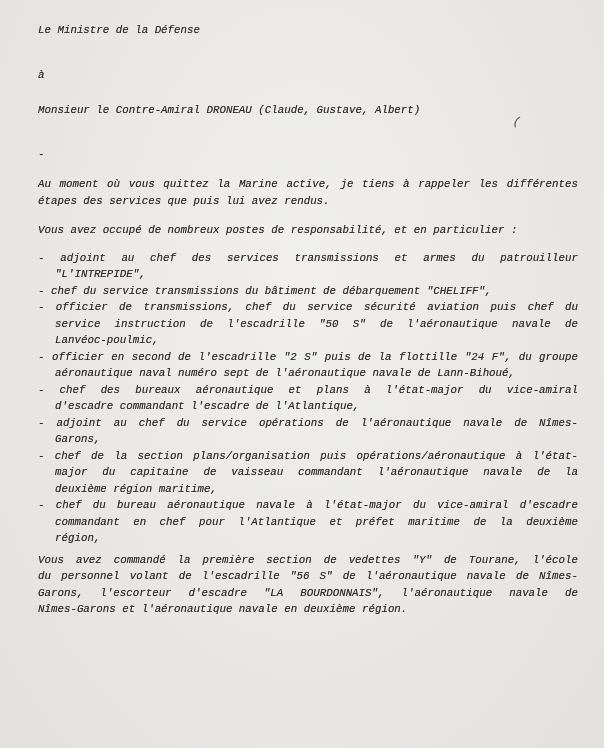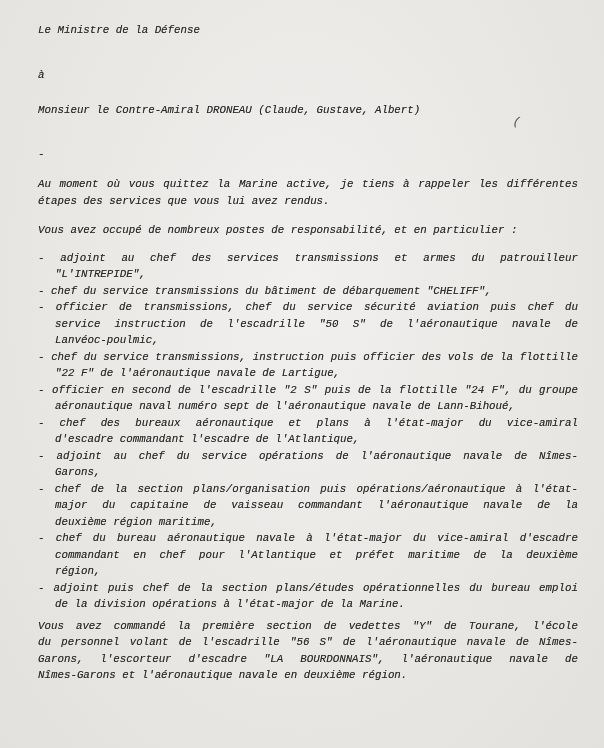--- a/index.html
+++ b/index.html
@@ -46,41 +46,37 @@
   <p class="line salutation">à</p>
 
   <p class="line recipient">Monsieur le Contre-Amiral DRONEAU (Claude, Gustave, Albert)</p>
 
   <span class="pen-mark">(</span>
 
   <p class="line dashline">-</p>
 
   <div class="intro">
     <p class="line jl">Au moment où vous quittez la Marine active, je tiens à rappeler les différentes</p>
-    <p class="line">étapes des services que vous lui avez rendus.</p>
+    <p class="line">étapes des services que puis lui avez rendus.</p>
   </div>
 
   <p class="line list-intro">Vous avez occupé de nombreux postes de responsabilité, et en particulier :</p>
 
   <div class="list" id="service-list">
       <div class="item">
         <p class="line first jl">- adjoint au chef des services transmissions et armes du patrouilleur</p>
         <p class="line">"L'INTREPIDE",</p>
       </div>
       <div class="item">
         <p class="line first">- chef du service transmissions du bâtiment de débarquement "CHELIFF",</p>
       </div>
       <div class="item">
         <p class="line first jl">- officier de transmissions, chef du service sécurité aviation puis chef du</p>
         <p class="line jl">service instruction de l'escadrille "50 S" de l'aéronautique navale de</p>
         <p class="line">Lanvéoc-poulmic,</p>
-      </div>
-      <div class="item">
-        <p class="line first jl">- chef du service transmissions, instruction puis officier des vols de la flottille</p>
-        <p class="line">"22 F" de l'aéronautique navale de Lartigue,</p>
       </div>
       <div class="item">
         <p class="line first jl">- officier en second de l'escadrille "2 S" puis de la flottille "24 F", du groupe</p>
         <p class="line">aéronautique naval numéro sept de l'aéronautique navale de Lann-Bihoué,</p>
       </div>
       <div class="item">
         <p class="line first jl">- chef des bureaux aéronautique et plans à l'état-major du vice-amiral</p>
         <p class="line">d'escadre commandant l'escadre de l'Atlantique,</p>
       </div>
       <div class="item">
@@ -90,24 +86,20 @@
       <div class="item">
         <p class="line first jl">- chef de la section plans/organisation puis opérations/aéronautique à l'état-</p>
         <p class="line jl">major du capitaine de vaisseau commandant l'aéronautique navale de la</p>
         <p class="line">deuxième région maritime,</p>
       </div>
       <div class="item">
         <p class="line first jl">- chef du bureau aéronautique navale à l'état-major du vice-amiral d'escadre</p>
         <p class="line jl">commandant en chef pour l'Atlantique et préfet maritime de la deuxième</p>
         <p class="line">région,</p>
       </div>
-      <div class="item">
-        <p class="line first jl">- adjoint puis chef de la section plans/études opérationnelles du bureau emploi</p>
-        <p class="line">de la division opérations à l'état-major de la Marine.</p>
-      </div>
     </div>
 
   <div class="closing">
     <p class="line jl">Vous avez commandé la première section de vedettes "Y" de Tourane, l'école</p>
     <p class="line jl">du personnel volant de l'escadrille "56 S" de l'aéronautique navale de Nîmes-</p>
     <p class="line jl">Garons, l'escorteur d'escadre "LA BOURDONNAIS", l'aéronautique navale de</p>
     <p class="line">Nîmes-Garons et l'aéronautique navale en deuxième région.</p>
   </div>
 </div>
 

